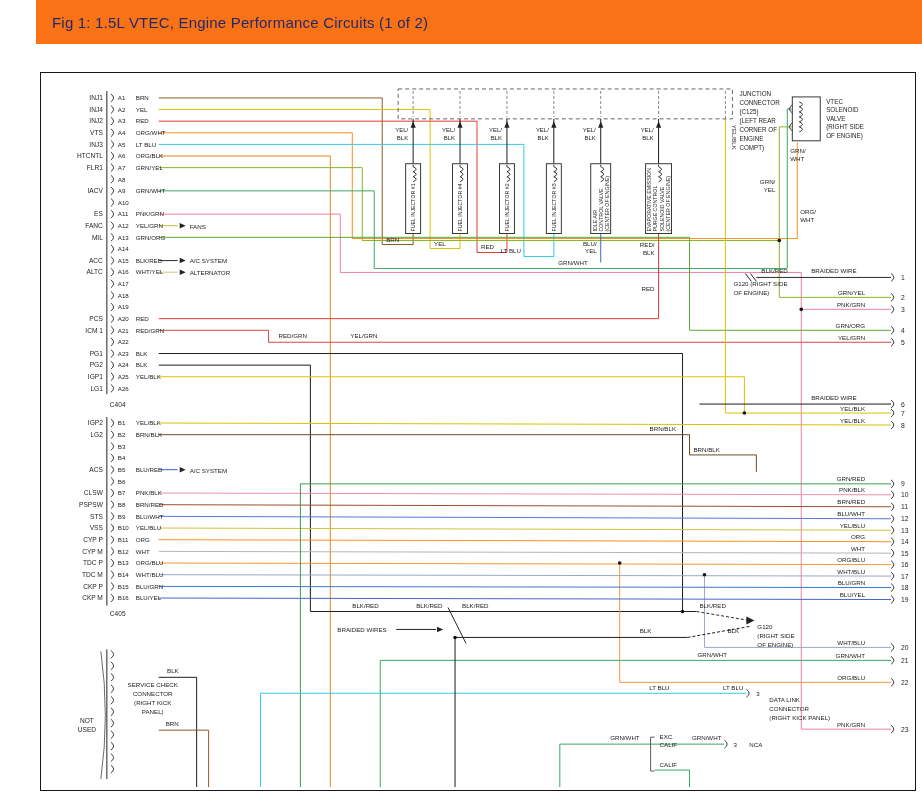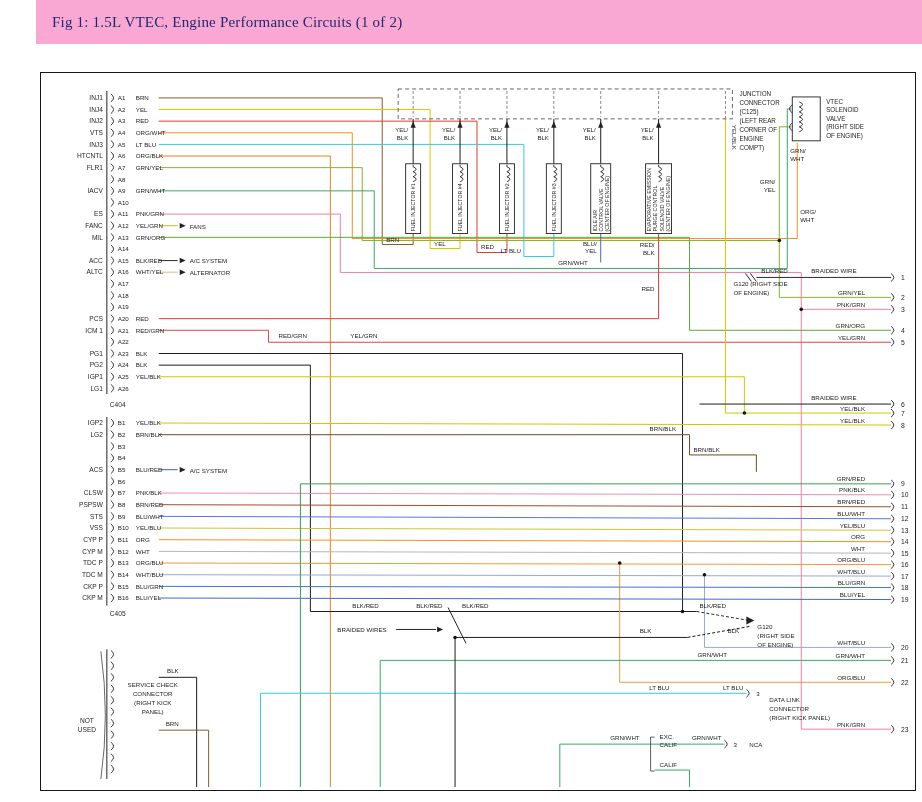--- a/index.html
+++ b/index.html
@@ -1,19 +1,19 @@
 <!DOCTYPE html>
 <html><head>
 <meta charset="utf-8">
 <style>
   html,body{margin:0;padding:0;}
   body{width:922px;height:802px;position:relative;background:#ffffff;
        font-family:"Liberation Sans",sans-serif;overflow:hidden;}
-  .hdr{position:absolute;left:36px;top:0;width:886px;height:44px;background:#f9a8d4;
-       display:flex;align-items:center;font-family:Liberation Serif, serif;}
+  .hdr{position:absolute;left:36px;top:0;width:886px;height:44px;background:#f97316;
+       display:flex;align-items:center;}
   .hdr .title{margin-left:16px;font-size:15px;color:#22296b;font-weight:500;letter-spacing:.2px;}
   .dg{position:absolute;left:40px;top:72px;width:876px;height:719px;
       border:1px solid #161616;box-sizing:border-box;background:#fff;}
   svg{display:block;width:100%;height:100%;}
   svg text{font-family:"Liberation Sans",sans-serif;}
 </style>
 </head>
 <body>
 
 <div class="hdr">

